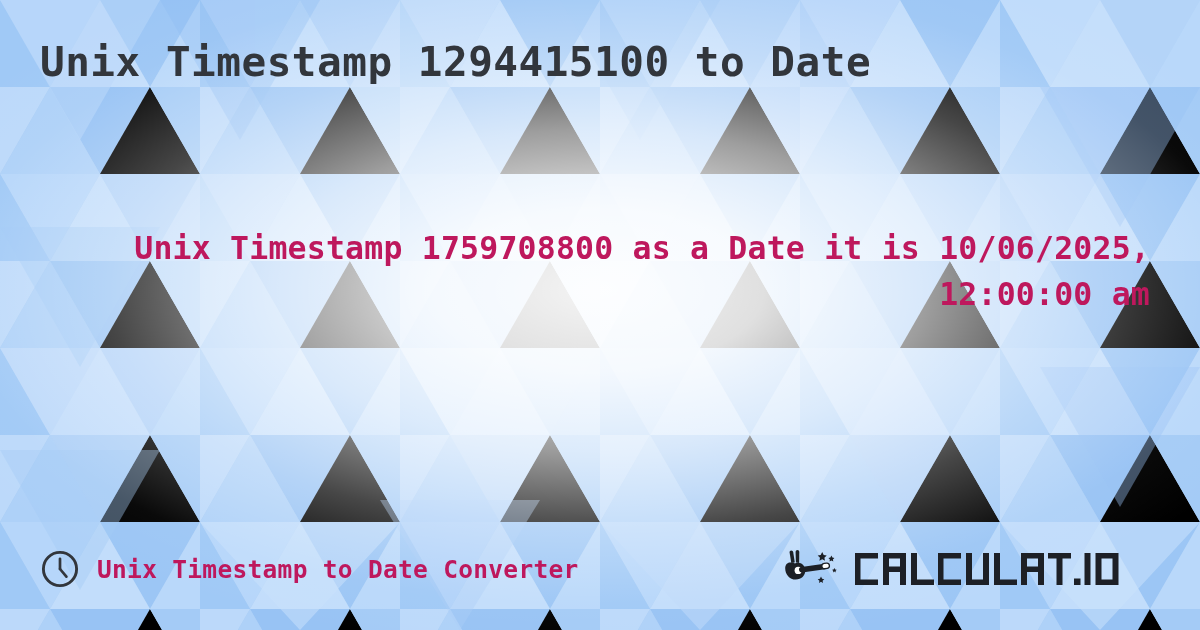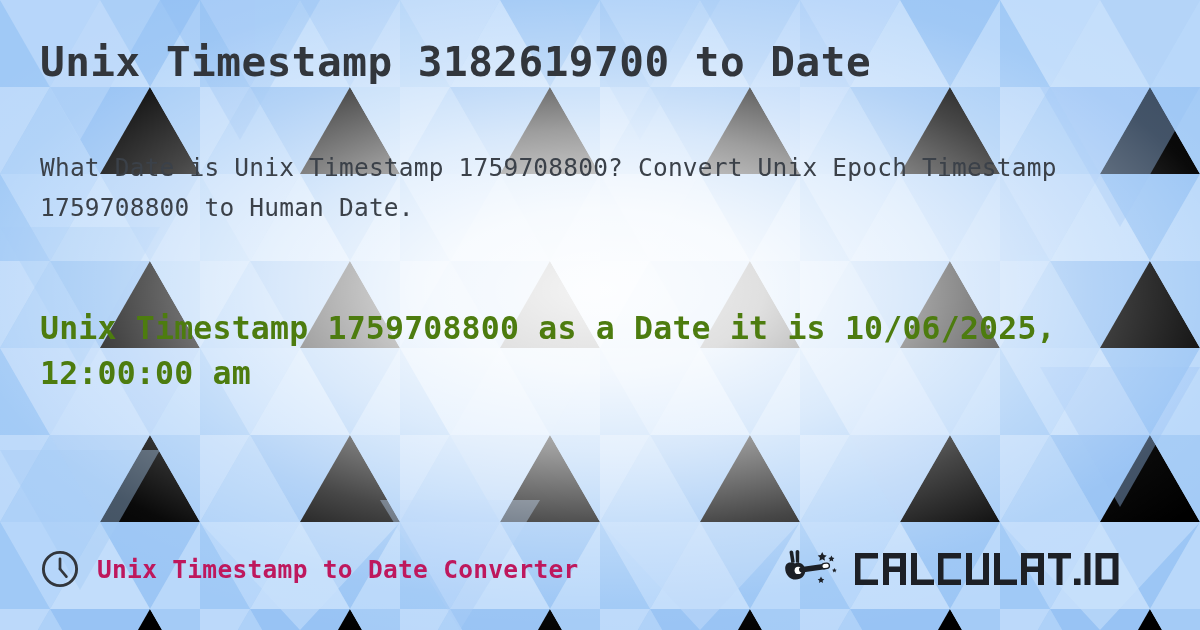--- a/index.html
+++ b/index.html
@@ -93,22 +93,23 @@
   .spacer-bottom { flex: 1 1 auto; }
 
   .result-text {
     margin: 0;
     padding: 0 10px 0 4px;
     font-family: "DejaVu Sans Mono", monospace;
     font-size: 31.5px;
     font-weight: 700;
     line-height: 1.44;
     letter-spacing: 0.2px;
-    color: #4d7c0f;
+    color: #be185d;
     max-width: 1110px;
+    text-align: right;
   }
 
   
   .footer {
     display: flex;
     align-items: center;
     justify-content: space-between;
     padding: 0 8px 40px 4px;
     flex: none;
   }
@@ -206,25 +207,24 @@
         <polygon points="0,450 160,450 80,590" fill="#a3caf6"></polygon>
         <polygon points="380,500 540,500 460,630" fill="#a9cef7"></polygon>
       </g>
     </svg>
 
     <div class="bg-glow"></div>
   </div>
 
   <div class="content">
 
-    <h1 class="page-title">Unix Timestamp 3182619700 to Date</h1>
+    <h1 class="page-title">Unix Timestamp 1294415100 to Date</h1>
 
     <div class="spacer-top"></div>
 
-    <p class="page-desc">What Date is Unix Timestamp 1759708800? Convert Unix Epoch Timestamp 1759708800 to Human Date.</p>
 
     <div class="spacer-mid"></div>
 
     <p class="result-text">Unix Timestamp 1759708800 as a Date it is 10/06/2025, 12:00:00 am</p>
 
     <div class="spacer-bottom"></div>
 
     <div class="footer">
 
       <div class="footer-left">

